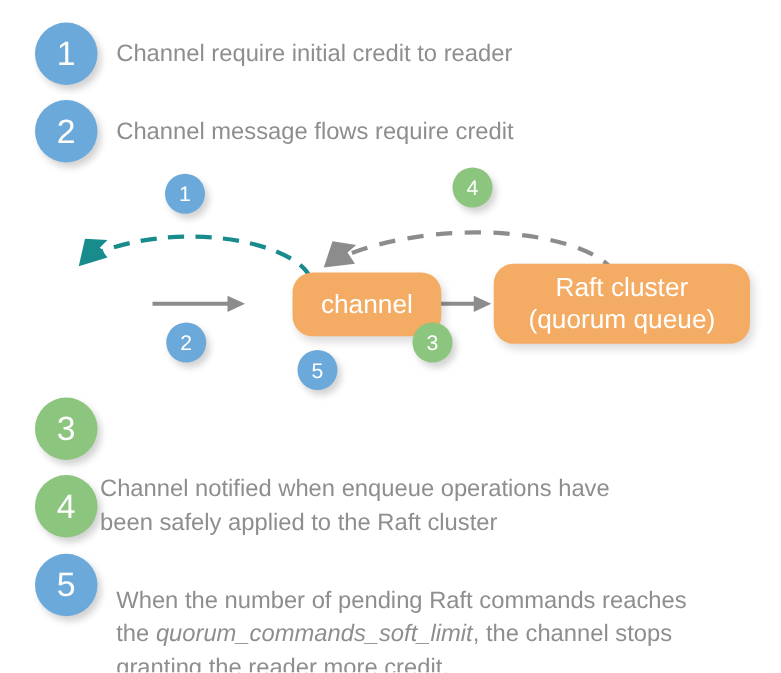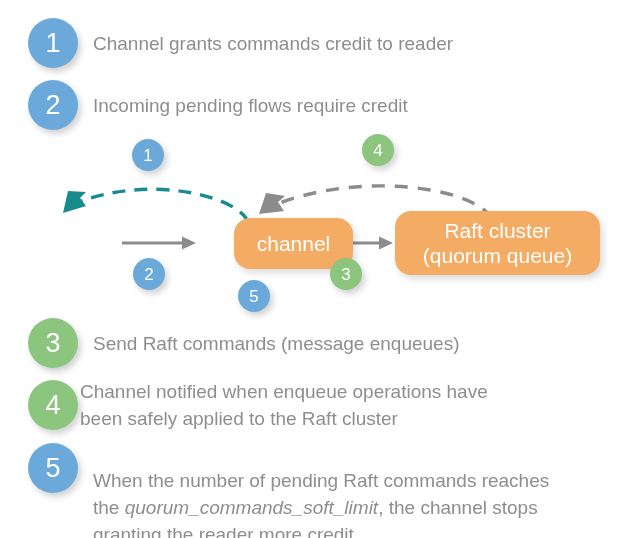--- a/index.html
+++ b/index.html
@@ -88,24 +88,24 @@
     height: 538px;
     pointer-events: none;
   }
 </style>
 </head>
 <body>
 
 <div id="canvas">
 
   <div class="badge blue big" style="left:28px; top:18px;">1</div>
-  <div class="legend-text" style="left:93px; top:30px; width:520px;">Channel grants commands credit to reader</div>
+  <div class="legend-text" style="left:93px; top:30px; width:520px;">Channel require initial credit to reader</div>
 
   <div class="badge blue big" style="left:28px; top:80px;">2</div>
-  <div class="legend-text" style="left:93px; top:92px; width:520px;">Incoming pending flows require credit</div>
+  <div class="legend-text" style="left:93px; top:92px; width:520px;">Channel message flows require credit</div>
 
   <svg id="arrows" viewBox="0 0 625 538" xmlns="http://www.w3.org/2000/svg">
 
     <g>
       <line x1="122" y1="243" x2="186" y2="243" stroke="#8c8c8c" stroke-width="3.2"></line>
       <path d="M 196 243 L 182 236.5 L 182 249.5 Z" fill="#8c8c8c"></path>
     </g>
 
     <g>
       <line x1="319" y1="243" x2="382" y2="243" stroke="#8c8c8c" stroke-width="3.2"></line>
@@ -133,21 +133,20 @@
 
   <div class="badge green small" style="left:362px; top:134px;">4</div>
 
   <div class="badge blue small" style="left:133px; top:258px;">2</div>
 
   <div class="badge green small" style="left:330px; top:258px;">3</div>
 
   <div class="badge blue small" style="left:238px; top:280px;">5</div>
 
   <div class="badge green big" style="left:28px; top:318px;">3</div>
-  <div class="legend-text" style="left:93px; top:330px; width:520px;">Send Raft commands (message enqueues)</div>
 
   <div class="badge green big" style="left:28px; top:380px;">4</div>
   <div class="legend-text" style="left:80px; top:378px; width:530px;">Channel notified when enqueue operations have
 been safely applied to the Raft cluster</div>
 
   <div class="badge blue big" style="left:28px; top:443px;">5</div>
   <div class="legend-text" style="left:93px; top:440px; width:532px;">
     <span>When the number of pending Raft commands reaches
 the </span><em>quorum_commands_soft_limit</em><span>, the channel stops
 granting the reader more credit.</span>

